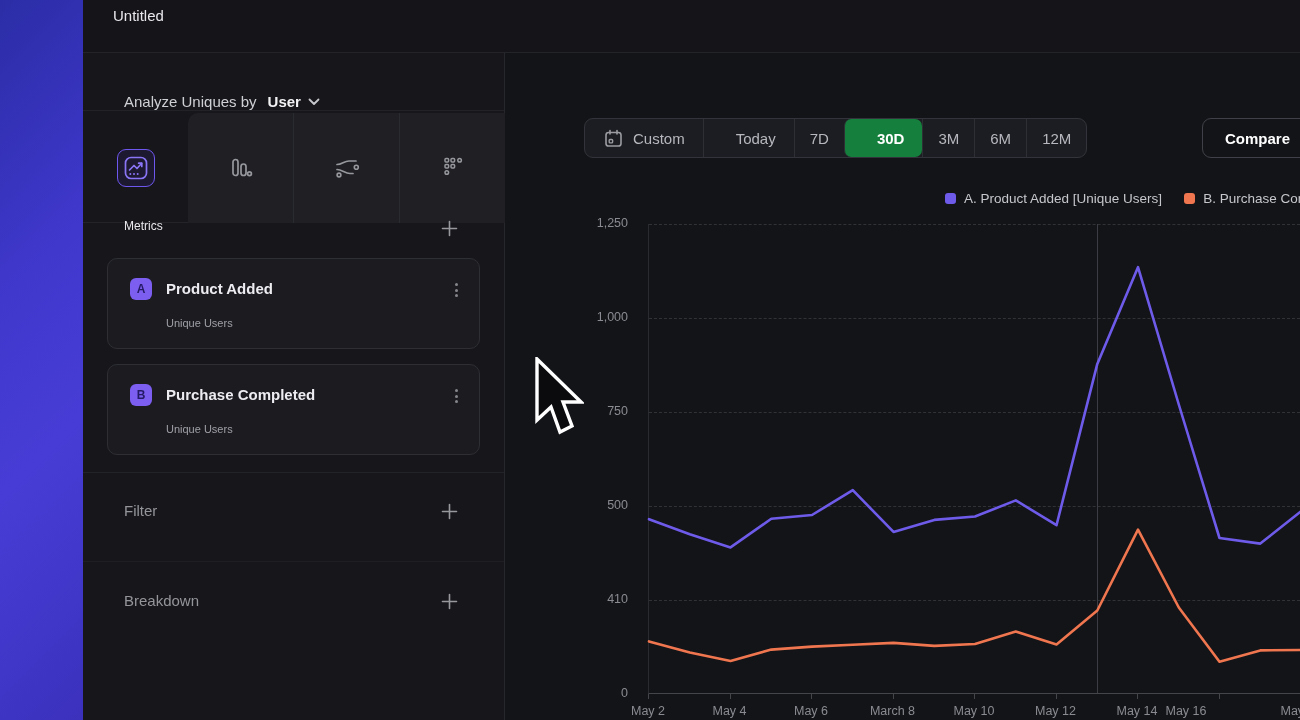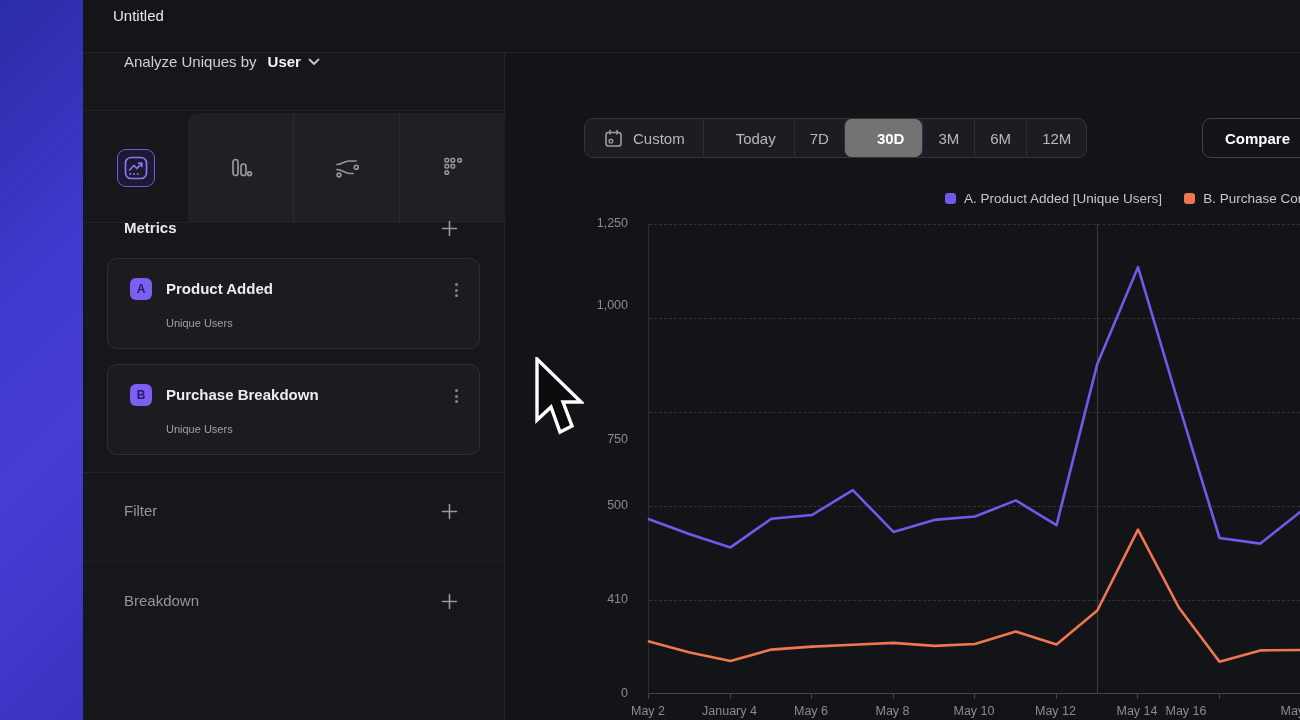--- a/index.html
+++ b/index.html
@@ -12,38 +12,38 @@
 
   
   .topbar { position:absolute; left:83px; top:0; width:1217px; height:53px;
     background:#141419; border-bottom:1px solid #232429; }
   .doc-title { position:absolute; left:30px; top:7px; font-size:15px; font-weight:500; color:#e8e8ec; }
 
   
   .sidebar { position:absolute; left:83px; top:53px; width:422px; height:667px;
     background:#17171b; border-right:1px solid #26272c; }
   .analyze-row { position:absolute; left:0; top:0; width:100%; height:58px;
-    border-bottom:1px solid #222328; display:flex; align-items:flex-start; padding-left:41px; }
+    border-bottom:1px solid #222328; display:flex; align-items:flex-end; padding-left:41px; }
   .analyze-prefix { font-size:15px; font-weight:500; color:#cfd0d5; }
   .analyze-picker { display:flex; align-items:center; gap:7px; margin-left:11px; cursor:pointer; }
   .analyze-value { font-size:15px; font-weight:700; color:#f2f2f5; }
 
   
   .tabs-row { position:absolute; left:0; top:58px; width:100%; height:112px; border-bottom:1px solid #232429; }
   .tab-selected-slot { position:absolute; left:0; top:2px; width:105px; height:110px;
     display:flex; align-items:center; justify-content:center; }
   .icon-box { width:38px; height:38px; border:1.6px solid #6e57ee; border-radius:9px;
     background:#1c1930; display:flex; align-items:center; justify-content:center; }
   .tab-panel { position:absolute; left:105px; top:2px; width:317px; height:110px;
     background:#1f1f24; border-radius:10px 0 0 0; display:flex; }
   .tab-cell { flex:1; display:flex; align-items:center; justify-content:center; cursor:pointer; }
   .tab-cell + .tab-cell { border-left:1px solid #2a2b31; }
 
   
-  .section-title { position:absolute; left:41px; font-size:15px; font-weight:700; color:#e9e9ed; }
+  .section-title { position:absolute; left:41px; font-size:12px; font-weight:400; color:#e9e9ed; }
   .plus-btn { position:absolute; width:24px; height:24px; display:flex; align-items:center; justify-content:center; cursor:pointer; }
   .metric-card { position:absolute; left:24px; width:373px; height:91px;
     background:#1b1b20; border:1px solid #2e2f35; border-radius:10px; }
   .metric-badge { position:absolute; left:22px; top:19px; width:22px; height:22px; border-radius:6px;
     background:#7c5ef0; display:flex; align-items:center; justify-content:center;
     font-size:12px; font-weight:700; color:#241a66; }
   .metric-title { position:absolute; left:58px; top:21px; font-size:15px; font-weight:700; color:#ededf1; }
   .metric-sub { position:absolute; left:58px; top:58px; font-size:11px; color:#9fa0a7; }
   .kebab { position:absolute; right:14px; top:22px; width:18px; height:18px; display:flex;
     flex-direction:column; align-items:center; justify-content:center; gap:2.5px; cursor:pointer; }
@@ -53,21 +53,21 @@
   .side-divider.faint { background:rgba(255,255,255,0.035); }
   .muted-label { position:absolute; left:41px; font-size:15px; font-weight:500; color:#94959b;text-align:center; }
 
   
   .range-control { position:absolute; left:584px; top:118px; height:40px;
     background:#1c1d22; border:1px solid #33343b; border-radius:9px; display:flex; align-items:stretch; overflow:hidden; }
   .seg { display:flex; align-items:center; gap:9px; padding:0 18px; font-size:15px; font-weight:500;
     color:#b7b8bf; cursor:pointer; white-space:nowrap; }
   .seg + .seg { border-left:1px solid #2e2f35;padding-left:32px; }
   .seg.small { padding:0 15px; }
-  .seg-selected { background:#737373; color:#ffffff; font-weight:700; border-radius:7px; }
+  .seg-selected { background:#15803d; color:#ffffff; font-weight:700; border-radius:7px; }
   .compare-btn { position:absolute; left:1202px; top:118px; width:130px; height:40px;
     border:1px solid #404148; border-radius:9px; background:transparent; color:#ffffff;
     font-size:15px; font-weight:700; display:flex; align-items:center; padding-left:22px; cursor:pointer;
     font-family:"Liberation Sans", sans-serif; }
 
   
   .legend { position:absolute; left:945px; top:191px; display:flex; gap:22px; white-space:nowrap; }
   .legend-item { display:flex; align-items:center; gap:8px; }
   .legend-swatch { width:11px; height:11px; border-radius:3px; }
   .legend-label { font-size:13.5px; color:#c6c7cc; }
@@ -162,21 +162,21 @@
     <div class="metric-sub">Unique Users</div>
     <div class="kebab">
         <i></i>
         <i></i>
         <i></i>
       </div>
   </div>
 
   <div class="metric-card" style="top:311px;">
     <div class="metric-badge">B</div>
-    <div class="metric-title">Purchase Breakdown</div>
+    <div class="metric-title">Purchase Completed</div>
     <div class="metric-sub">Unique Users</div>
     <div class="kebab">
         <i></i>
         <i></i>
         <i></i>
       </div>
   </div>
 
   <div class="side-divider" style="top:419px;"></div>
 
@@ -233,22 +233,22 @@
     <span class="legend-swatch" style="background: rgb(110, 91, 234);"></span>
     <span class="legend-label">A. Product Added [Unique Users]</span>
   </div>
   <div class="legend-item">
     <span class="legend-swatch" style="background: rgb(240, 118, 79);"></span>
     <span class="legend-label">B. Purchase Completed [Unique Users]</span>
   </div>
 </div>
 
 <div class="ylabel" style="top:216px;">1,250</div>
-<div class="ylabel" style="top:298px;text-align:right;">1,000</div>
-<div class="ylabel" style="top:404px;margin-top:28px;">750</div>
+<div class="ylabel" style="top:310px;text-align:right;">1,000</div>
+<div class="ylabel" style="top:404px;">750</div>
 <div class="ylabel" style="top:498px;">500</div>
 <div class="ylabel" style="top:592px;">410</div>
 <div class="ylabel" style="top:686px;">0</div>
 
 <div class="plot">
   <div class="gridline" style="top:0;"></div>
   <div class="gridline" style="top:94px;"></div>
   <div class="gridline" style="top:188px;"></div>
   <div class="gridline" style="top:282px;"></div>
   <div class="gridline" style="top:376px;"></div>
@@ -261,23 +261,23 @@
 
 <div class="xtick" style="left:648px;"></div>
 <div class="xtick" style="left:729.5px;"></div>
 <div class="xtick" style="left:811px;"></div>
 <div class="xtick" style="left:892.5px;"></div>
 <div class="xtick" style="left:974px;"></div>
 <div class="xtick" style="left:1055.5px;"></div>
 <div class="xtick" style="left:1137px;"></div>
 <div class="xtick" style="left:1218.5px;"></div>
 <div class="xlabel" style="left:648px;">May 2</div>
-<div class="xlabel" style="left:729.5px;">January 4</div>
+<div class="xlabel" style="left:729.5px;">May 4</div>
 <div class="xlabel" style="left:811px;">May 6</div>
-<div class="xlabel" style="left:892.5px;">May 8</div>
+<div class="xlabel" style="left:892.5px;">March 8</div>
 <div class="xlabel" style="left:974px;">May 10</div>
 <div class="xlabel" style="left:1055.5px;">May 12</div>
 <div class="xlabel" style="left:1137px;">May 14</div>
 <div class="xlabel" style="left:1186px;">May 16</div>
 <div class="xlabel" style="left:1301px;">May 18</div>
 
 <svg class="cursor" width="50" height="82" viewBox="0 0 50 82">
   <path d="M3 2 L3 63 L17 50 L26 75 L38 69 L29 45 L47 45 Z" fill="#0b0b0e" stroke="#ffffff" stroke-width="3.4" stroke-linejoin="miter"></path>
 </svg>
 

